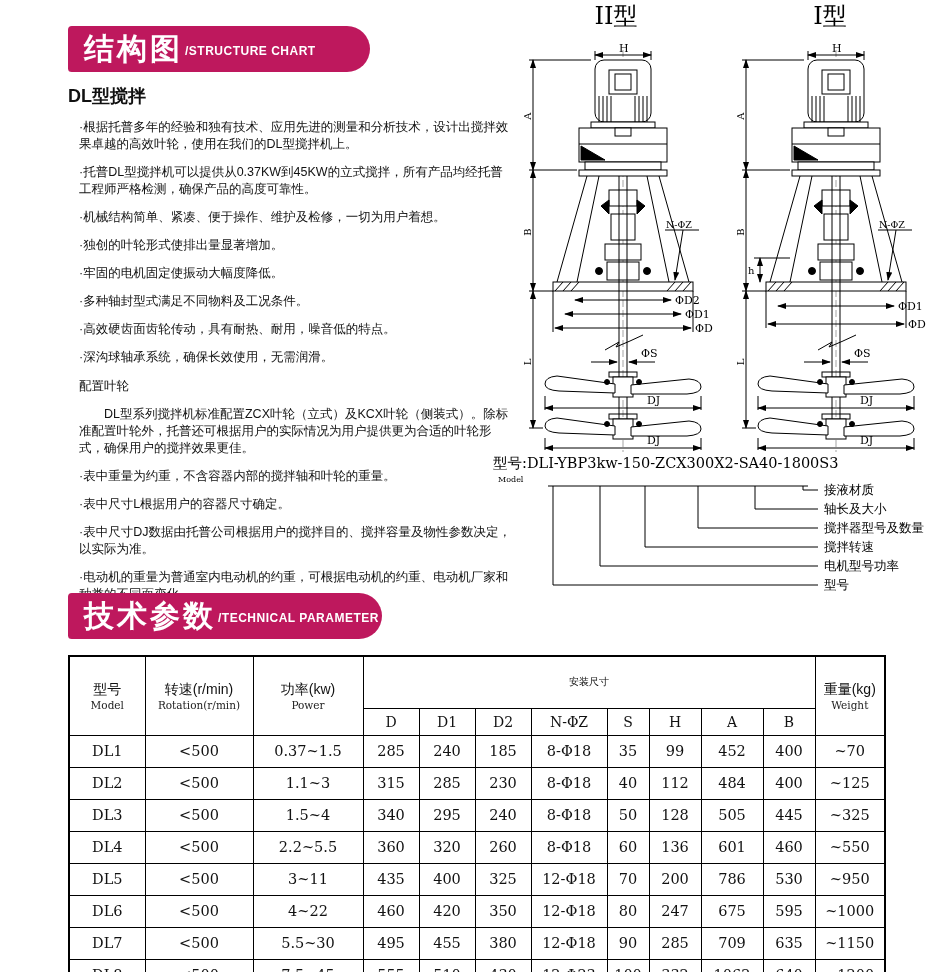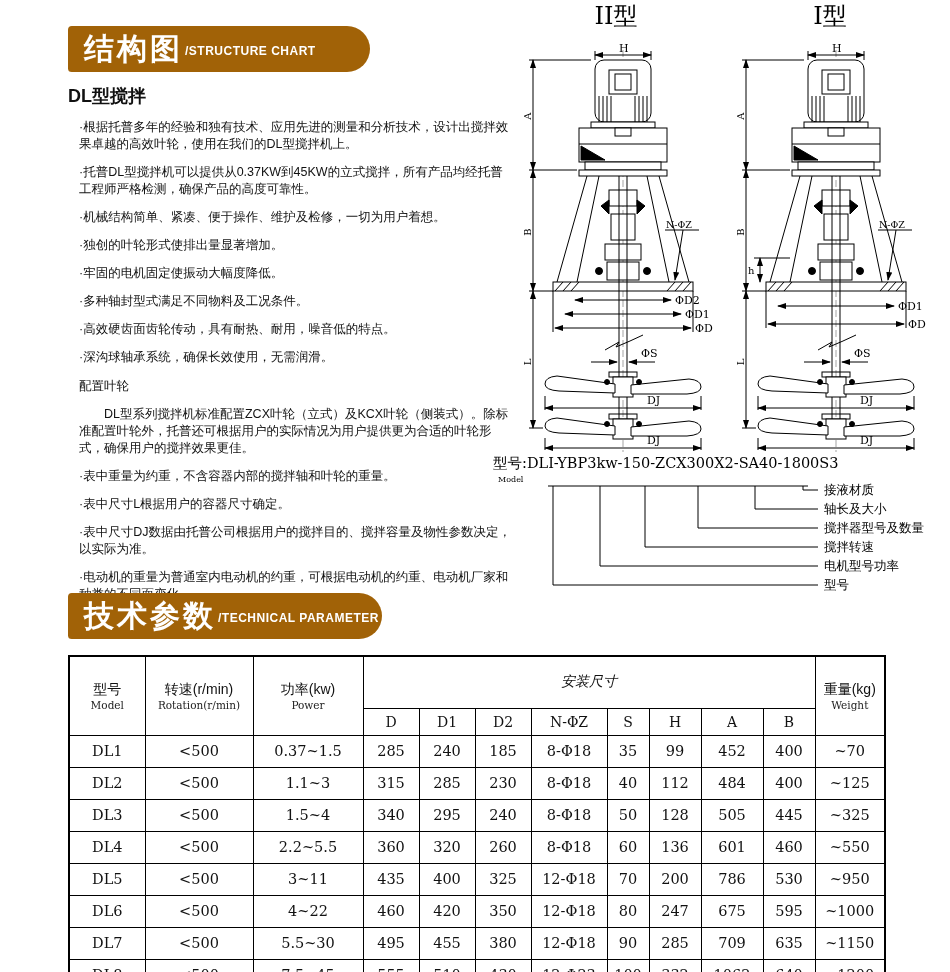--- a/index.html
+++ b/index.html
@@ -1,19 +1,19 @@
 <!DOCTYPE html>
 <html><head>
 <meta charset="utf-8">
 <style>
   html,body{margin:0;padding:0;background:#fff;}
   .page{position:relative;width:950px;height:972px;background:#ffffff;overflow:hidden;
         font-family:"Liberation Sans",sans-serif;color:#111;}
   
-  .banner{position:absolute;background:#a16207;color:#fff;display:flex;align-items:center;
+  .banner{position:absolute;background:#be185d;color:#fff;display:flex;align-items:center;
           padding-left:16px;border-radius:4px 24px 24px 4px;box-sizing:border-box;}
   .banner .zh{font-size:30px;font-weight:bold;letter-spacing:3px;line-height:1;}
   .banner .en{font-size:12px;font-weight:bold;margin:4px 0 0 2px;letter-spacing:.5px;}
   #banner1{left:68px;top:26px;width:302px;height:46px;}
   #banner2{left:68px;top:593px;width:314px;height:46px;padding-left:16px;}
   
   .intro{position:absolute;left:68px;top:84px;width:455px;font-size:12.5px;line-height:1.36;}
   .intro h2{font-size:18px;font-weight:bold;margin:0 0 5px 0;}
   .intro p{margin:11px;}
   .sec-head{margin-top:12px !important;}
@@ -27,21 +27,21 @@
   
   .table-wrap{position:absolute;left:68px;top:655px;width:816px;}
   table.params{border-collapse:collapse;width:816px;table-layout:fixed;
                font-family:"DejaVu Serif","Liberation Serif",serif;}
   table.params td,table.params th{border:1.6px solid #000;text-align:center;vertical-align:middle;
                padding:0;font-weight:normal;}
   table.params{border:2.5px solid #000;}
   .hz{font-size:14px;font-family:"Liberation Sans",sans-serif;}
   .he{font-size:10.5px;color:#222;font-family:"DejaVu Serif",serif;}
   .h-main{height:52px;}
-  .h-install{height:20px;font-size:14px;font-family:"Liberation Sans",sans-serif;font-style:italic;}
+  .h-install{height:20px;font-size:10px;font-family:"Liberation Sans",sans-serif;}
   .h-sub td{height:26px;font-size:14px;}
   tbody.data td{height:31px;font-size:14.5px;}
 </style>
 </head>
 <body>
 
 <div class="page">
 
   <div class="banner" id="banner1">
     <span class="zh">结构图</span>

